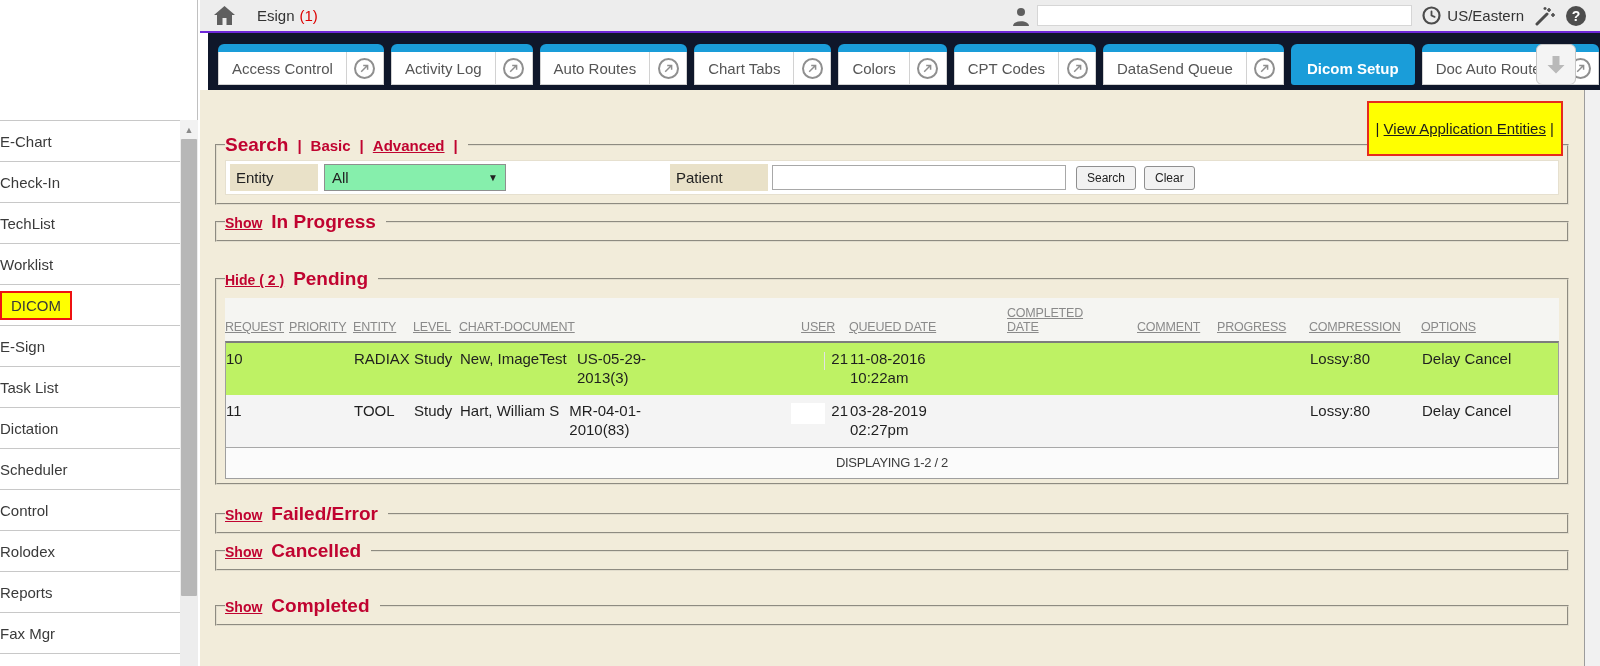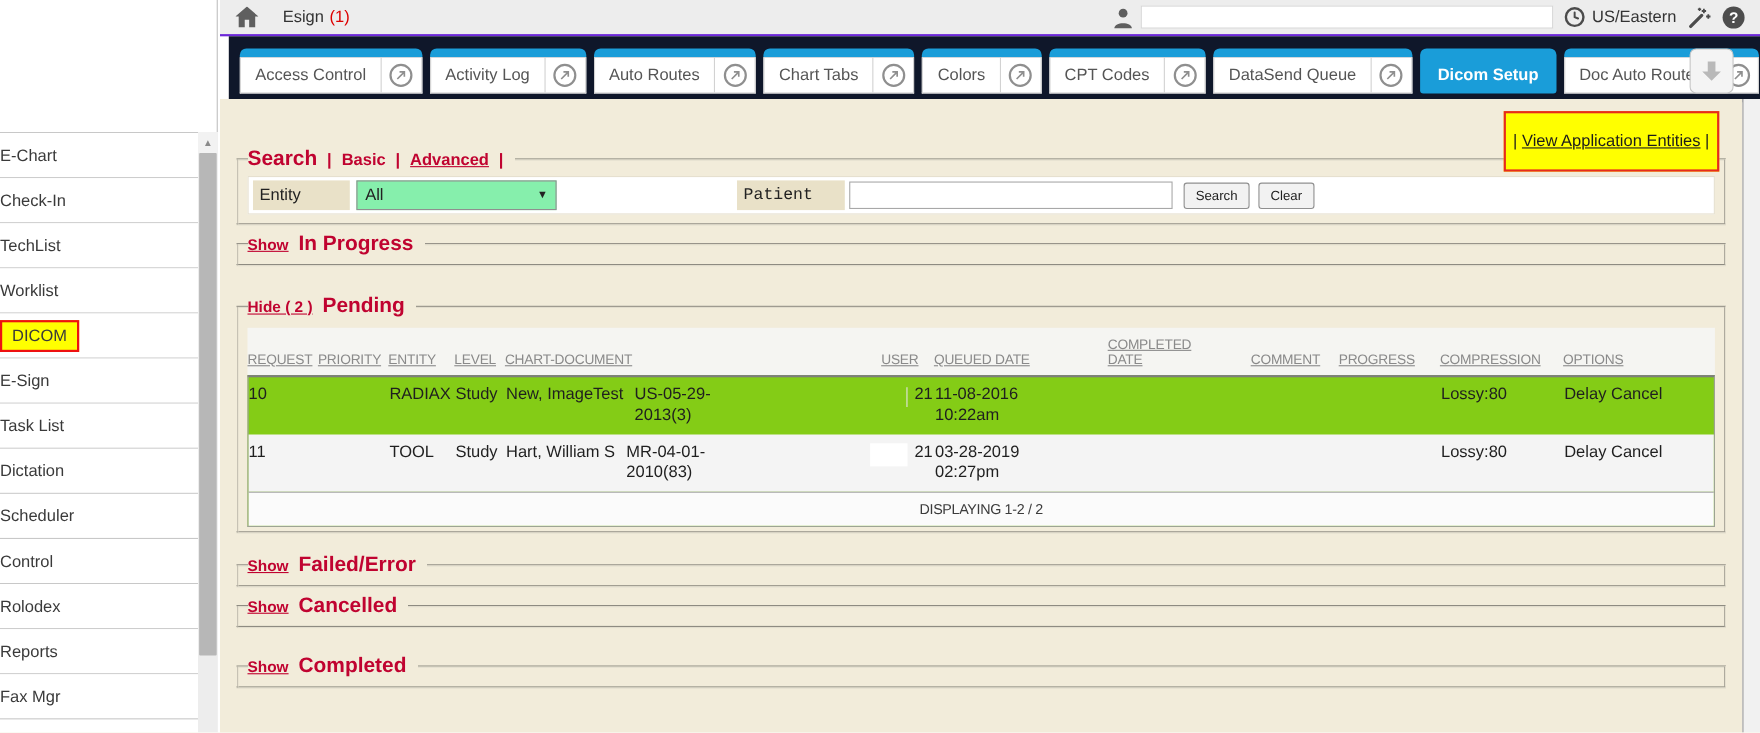--- a/index.html
+++ b/index.html
@@ -60,41 +60,41 @@
   fieldset.collapsed { padding:0 8px 7px 8px; }
 
   
   .search-legend .s-title { font-size:19px; font-weight:bold; color:#c00330; }
   .search-legend .s-mode, .search-legend .s-pipe { font-size:15px; font-weight:bold; color:#c00330; }
   .search-legend .s-adv { text-decoration:underline; cursor:pointer; }
   .search-legend .s-basic { cursor:pointer; }
   .search-row { display:flex; align-items:center; margin-top:2px; background:#fff; border:1px solid #e6e0cf; padding:3px 4px; }
   .fld-label { background:#e9e1c8; font-size:15px; color:#222; padding:4px 6px; height:27px; display:flex; align-items:center; }
   .lbl-entity { width:88px; }
-  .lbl-patient { width:98px; margin-left:164px;font-family:Liberation Mono, monospace; }
+  .lbl-patient { width:98px; margin-left:164px; }
   .fake-select { width:182px; height:27px; margin-left:6px; border:1px solid #8f8f8f; background:#86efac; display:flex; align-items:center; justify-content:space-between; padding:0 7px; font-size:15px; cursor:pointer; }
   .fake-select .caret { font-size:10px; color:#222; }
   .patient-input { width:294px; height:25px; margin-left:4px; border:1px solid #a8a8a8; padding:0 6px; font-size:14px; background:#fff; }
   .btn { margin-left:10px; font-size:12px; color:#222; background:#f2f2f2; border:1px solid #8f8f8f; border-radius:3px; padding:4px 10px; cursor:pointer; }
   .btn.clear { margin-left:8px; }
 
   .sect { margin-top:6px; }
   .sect-pending { margin-top:26px; padding-bottom:4px; }
   .sect-failed { margin-top:18px; }
   .sect-cancelled { margin-top:6px; }
   .sect-completed { margin-top:24px; }
 
   
   .tbl-head, .prow { display:grid; grid-template-columns:64px 64px 60px 46px 280px 110px 158px 130px 80px 92px 112px 1fr; }
   .tbl-head { background:#f5f5f2; padding:8px 0 5px 0; margin-top:6px; align-items:end; }
   .tbl-head .hcell { font-size:12.5px; letter-spacing:-0.2px; color:#8a8a8a; padding-bottom:2px; }
   .tbl-head .hcell span { text-decoration:underline; cursor:pointer; }
   .tbl-head .h-completed span { display:inline-block; max-width:90px; }
   .tbl-head .h-user { text-align:right; padding-right:14px; }
-  .tbl-box { background:#84cc16; border:1px solid #9f9f9f; border-top:2px solid #7d7d7d; }
+  .tbl-box { background:#bef264; border:1px solid #9f9f9f; border-top:2px solid #7d7d7d; }
   .prow { min-height:52px; align-items:start; font-size:15px; color:#1f1f1f; }
   .prow > div { padding:7px 4px 4px 0; line-height:1.25; }
   .prow.alt { background:#f4f4f4; }
   .cell-chart .doc { display:inline-block; width:78px; vertical-align:top; margin-left:6px; }
   .cell-chart .chart { display:inline-block; vertical-align:top; }
   .cell-user { display:flex; justify-content:flex-end; gap:6px; padding-right:2px !important; }
   .uflag.line { width:1px; height:18px; background:#e3e3e3; margin-top:2px; }
   .uflag.box { width:34px; height:21px; background:#fff; margin-top:1px; }
   .cell-date span { display:block; }
   .tbl-foot { border-top:1px solid #a8a8a8; background:#fbfbfb; text-align:center; font-size:13px; letter-spacing:-0.3px; color:#3c3c3c; padding:7px 0 8px 0; }

